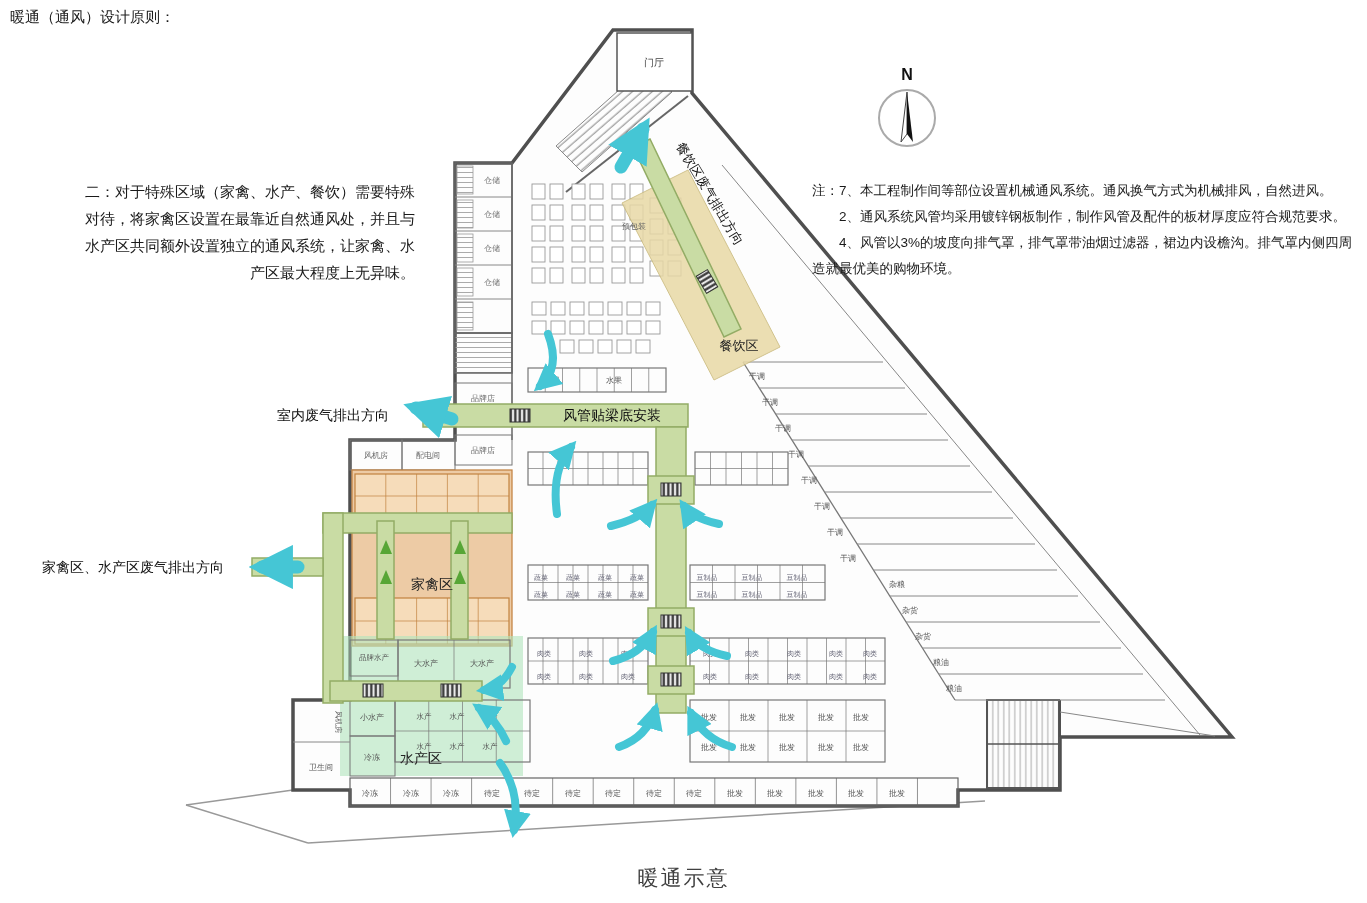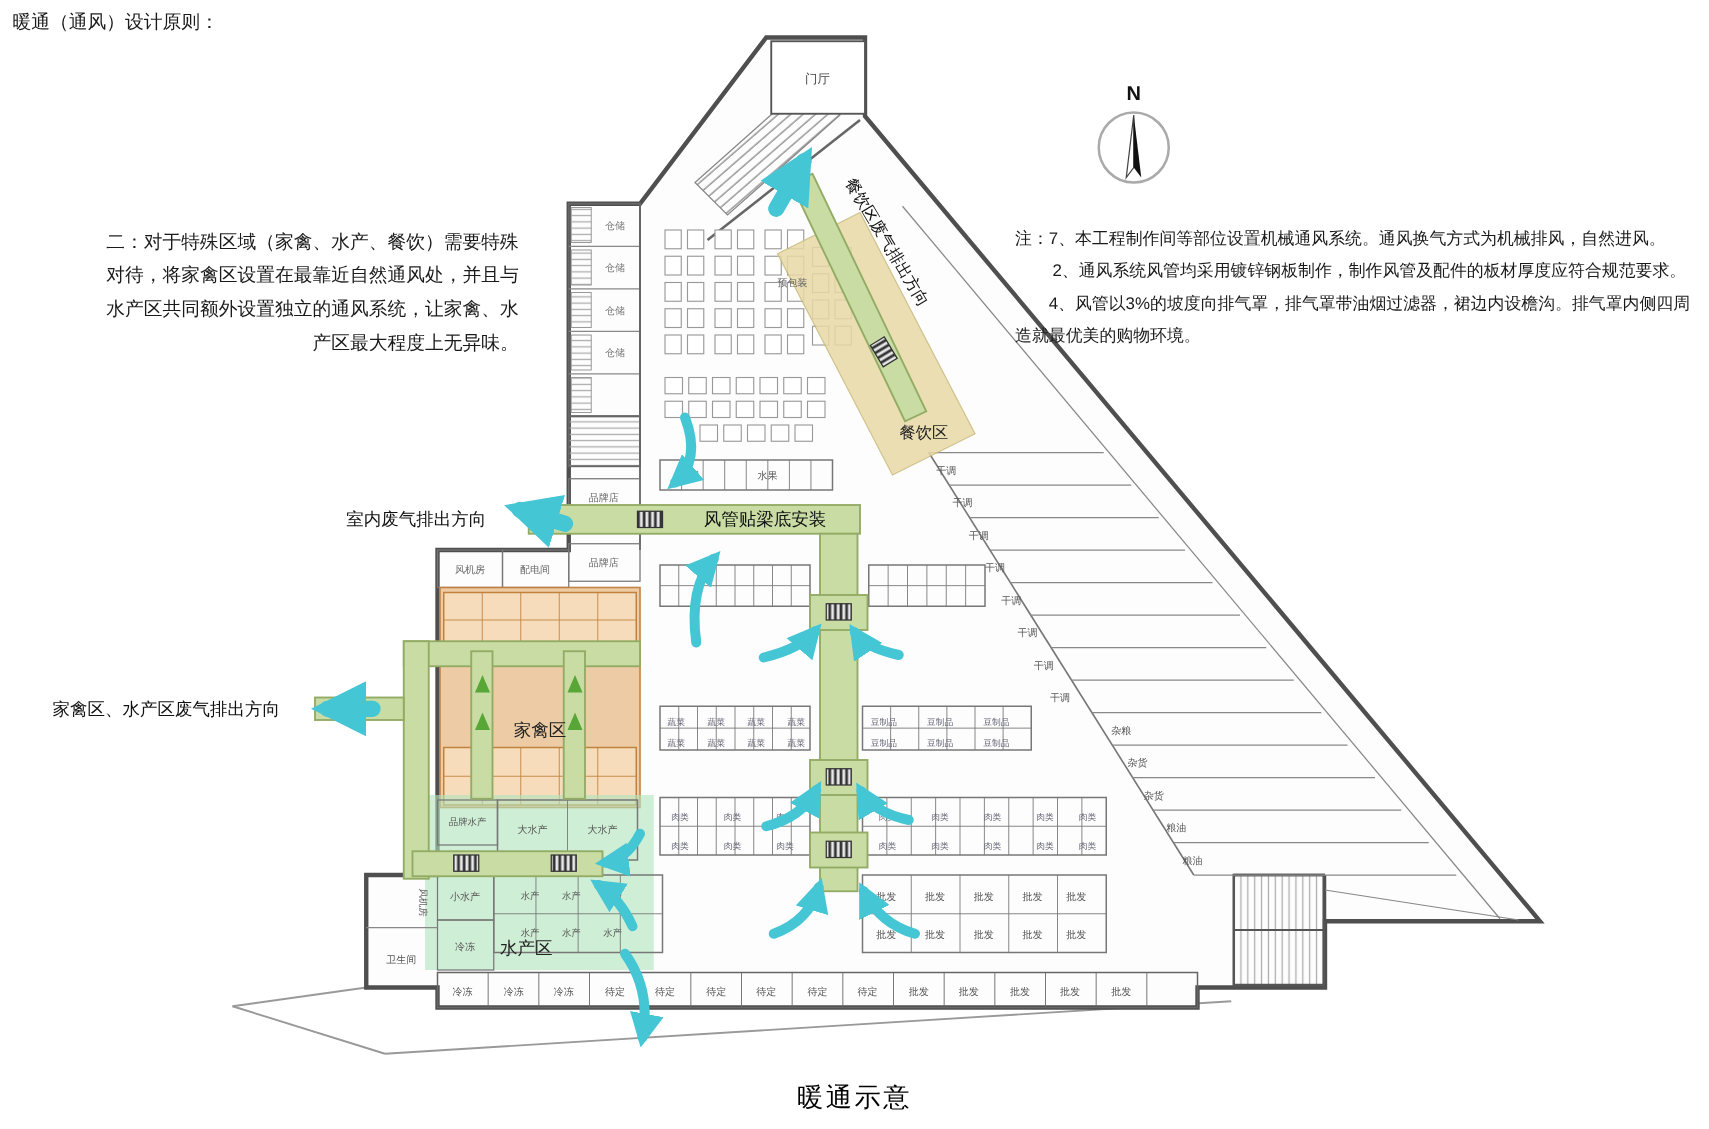--- a/index.html
+++ b/index.html
@@ -2,26 +2,26 @@
 <html><head>
 <meta charset="utf-8">
 <style>
   html,body{margin:0;padding:0;background:#fff;}
   .canvas{position:relative;width:1367px;height:903px;background:#fff;overflow:hidden;
           font-family:"Liberation Sans","DejaVu Sans",sans-serif;color:#1a1a1a;}
   svg{position:absolute;left:0;top:0;}
   .txt{position:absolute;white-space:pre-line;text-align:right;}
   .p-title{left:10px;top:8px;font-size:15px;}
   .p1{left:10px;top:56px;width:405px;font-size:15px;line-height:1.8;}
-  .p2{left:10px;top:180px;width:405px;font-size:15px;line-height:1.8;}
+  .p2{left:10px;top:180px;width:405px;font-size:15px;line-height:1.8;font-family:Liberation Mono, monospace;}
   .p3{left:10px;top:324px;width:405px;font-size:15px;line-height:1.8;}
   .notes{position:absolute;left:812px;top:178px;width:552px;font-size:13.5px;line-height:1.92;}
-  .ind{margin-left:15px;text-align:center;}
+  .ind{margin-left:27px;}
   .btitle{position:absolute;left:0;top:864px;width:1367px;text-align:center;
-          font-size:21px;letter-spacing:2px;color:#000000;font-family:Liberation Serif, serif;}
+          font-size:21px;letter-spacing:2px;color:#404040;font-family:Liberation Serif, serif;}
 </style>
 </head>
 <body>
 
 <div class="canvas">
 
   <svg width="1367" height="903" viewBox="0 0 1367 903">
     <defs>
       <pattern id="hH" width="8" height="5" patternUnits="userSpaceOnUse">
         <line x1="0" y1="2.5" x2="8" y2="2.5" stroke="#aaa" stroke-width="1"></line>

